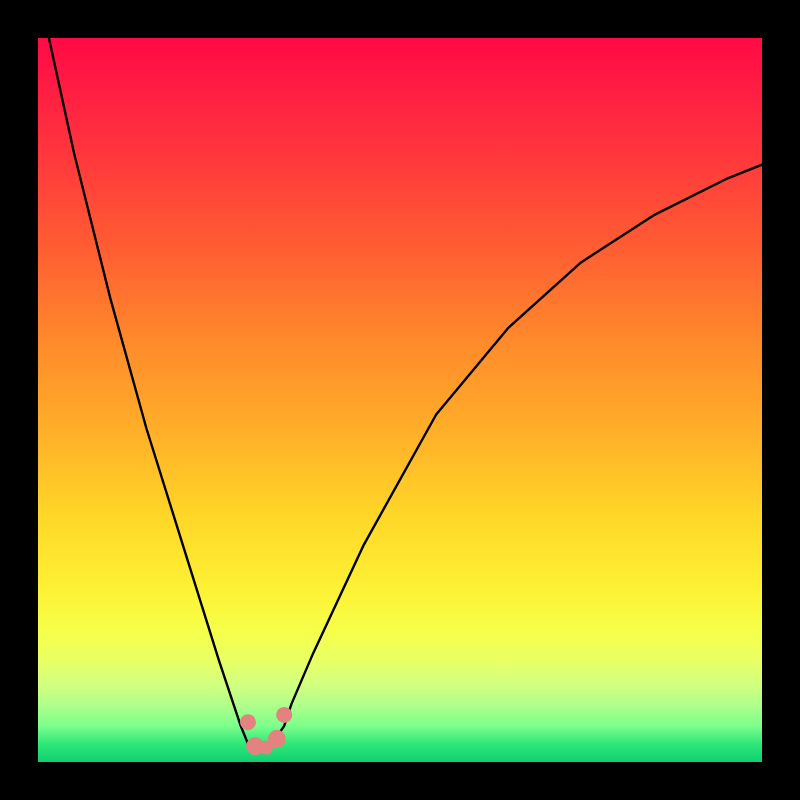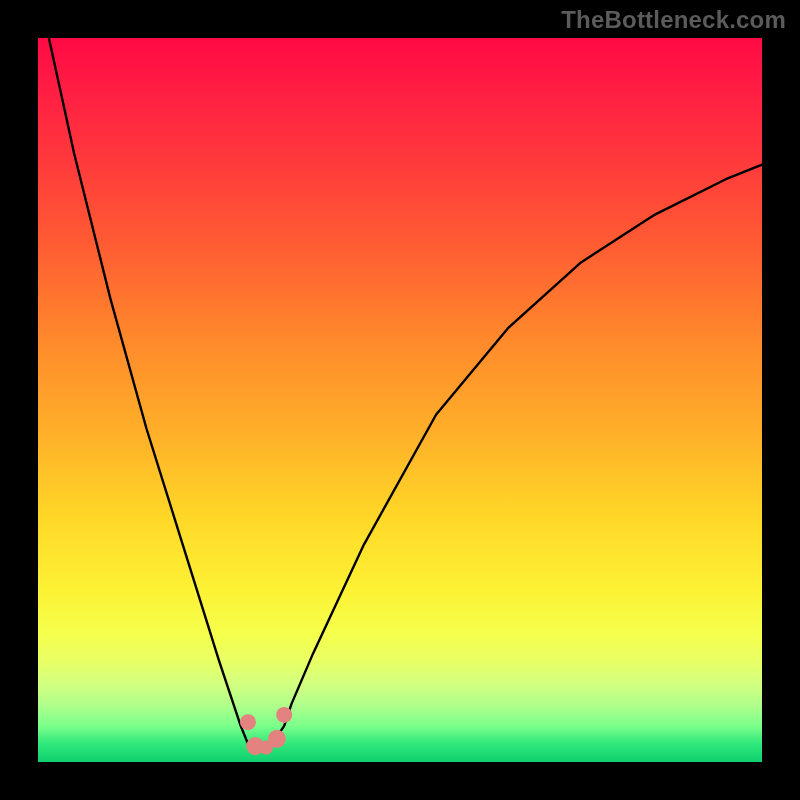--- a/index.html
+++ b/index.html
@@ -60,21 +60,20 @@
     width: 724px;
     height: 724px;
     overflow: visible;
   }
 </style>
 </head>
 <body>
 
 <div class="frame">
 
-  <div class="watermark">TheBottleneck.com</div>
 
   <div class="plot-area">
     <div class="gradient"></div>
 
     <svg class="curve" viewBox="0 0 724 724">
       <path id="curve-path" fill="none" stroke="#000" stroke-width="2.4" stroke-linecap="round" stroke-linejoin="round" d="M10.9 0.0 L36.2 115.8 L72.4 260.6 L108.6 391.0 L144.8 506.8 L181.0 622.6 L202.7 687.8 L210.0 705.9 L213.6 709.5 L217.2 709.5 L224.4 709.5 L231.7 706.6 L238.9 698.7 L246.2 687.8 L253.4 666.1 L275.1 615.4 L325.8 506.8 L398.2 376.5 L470.6 289.6 L543.0 224.4 L615.4 177.4 L687.8 141.2 L724.0 126.7"></path>
       <g id="marker-layer">
           <circle cx="210.0" cy="684.2" r="8.0" fill="#e4827f"></circle>
           <circle cx="217.2" cy="708.1" r="9.0" fill="#e4827f"></circle>
           <circle cx="228.1" cy="709.5" r="7.0" fill="#e4827f"></circle>

